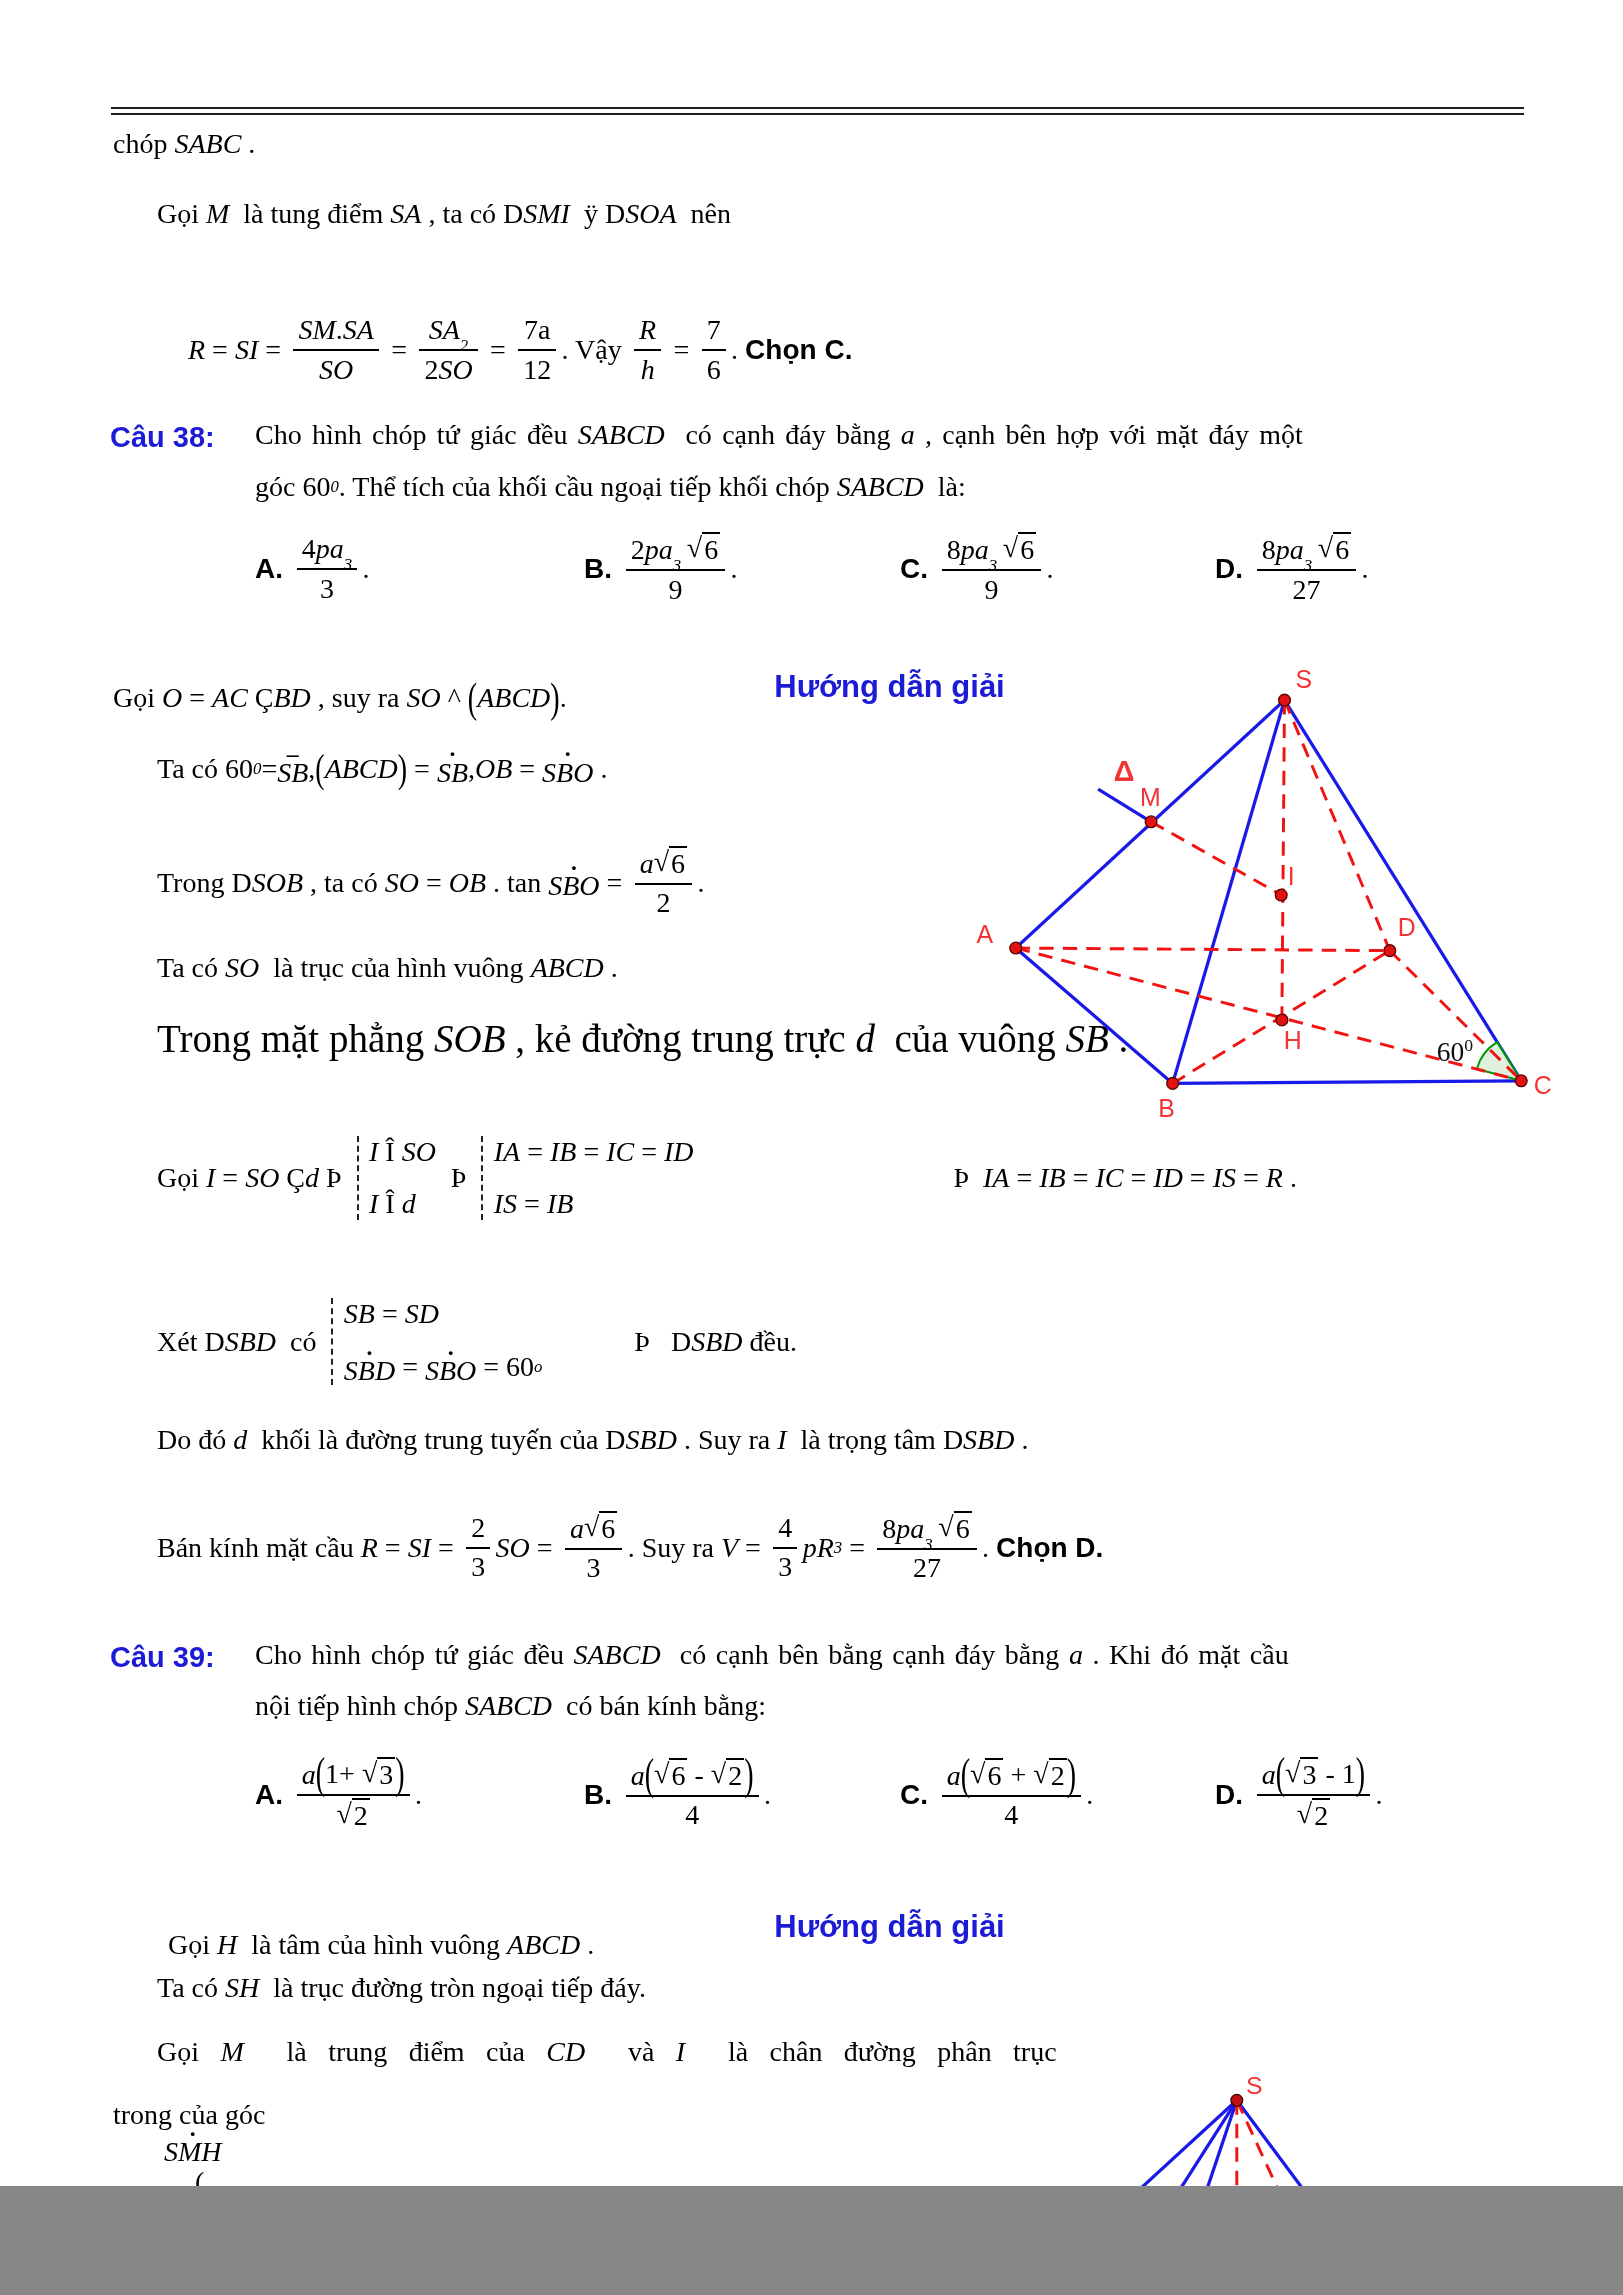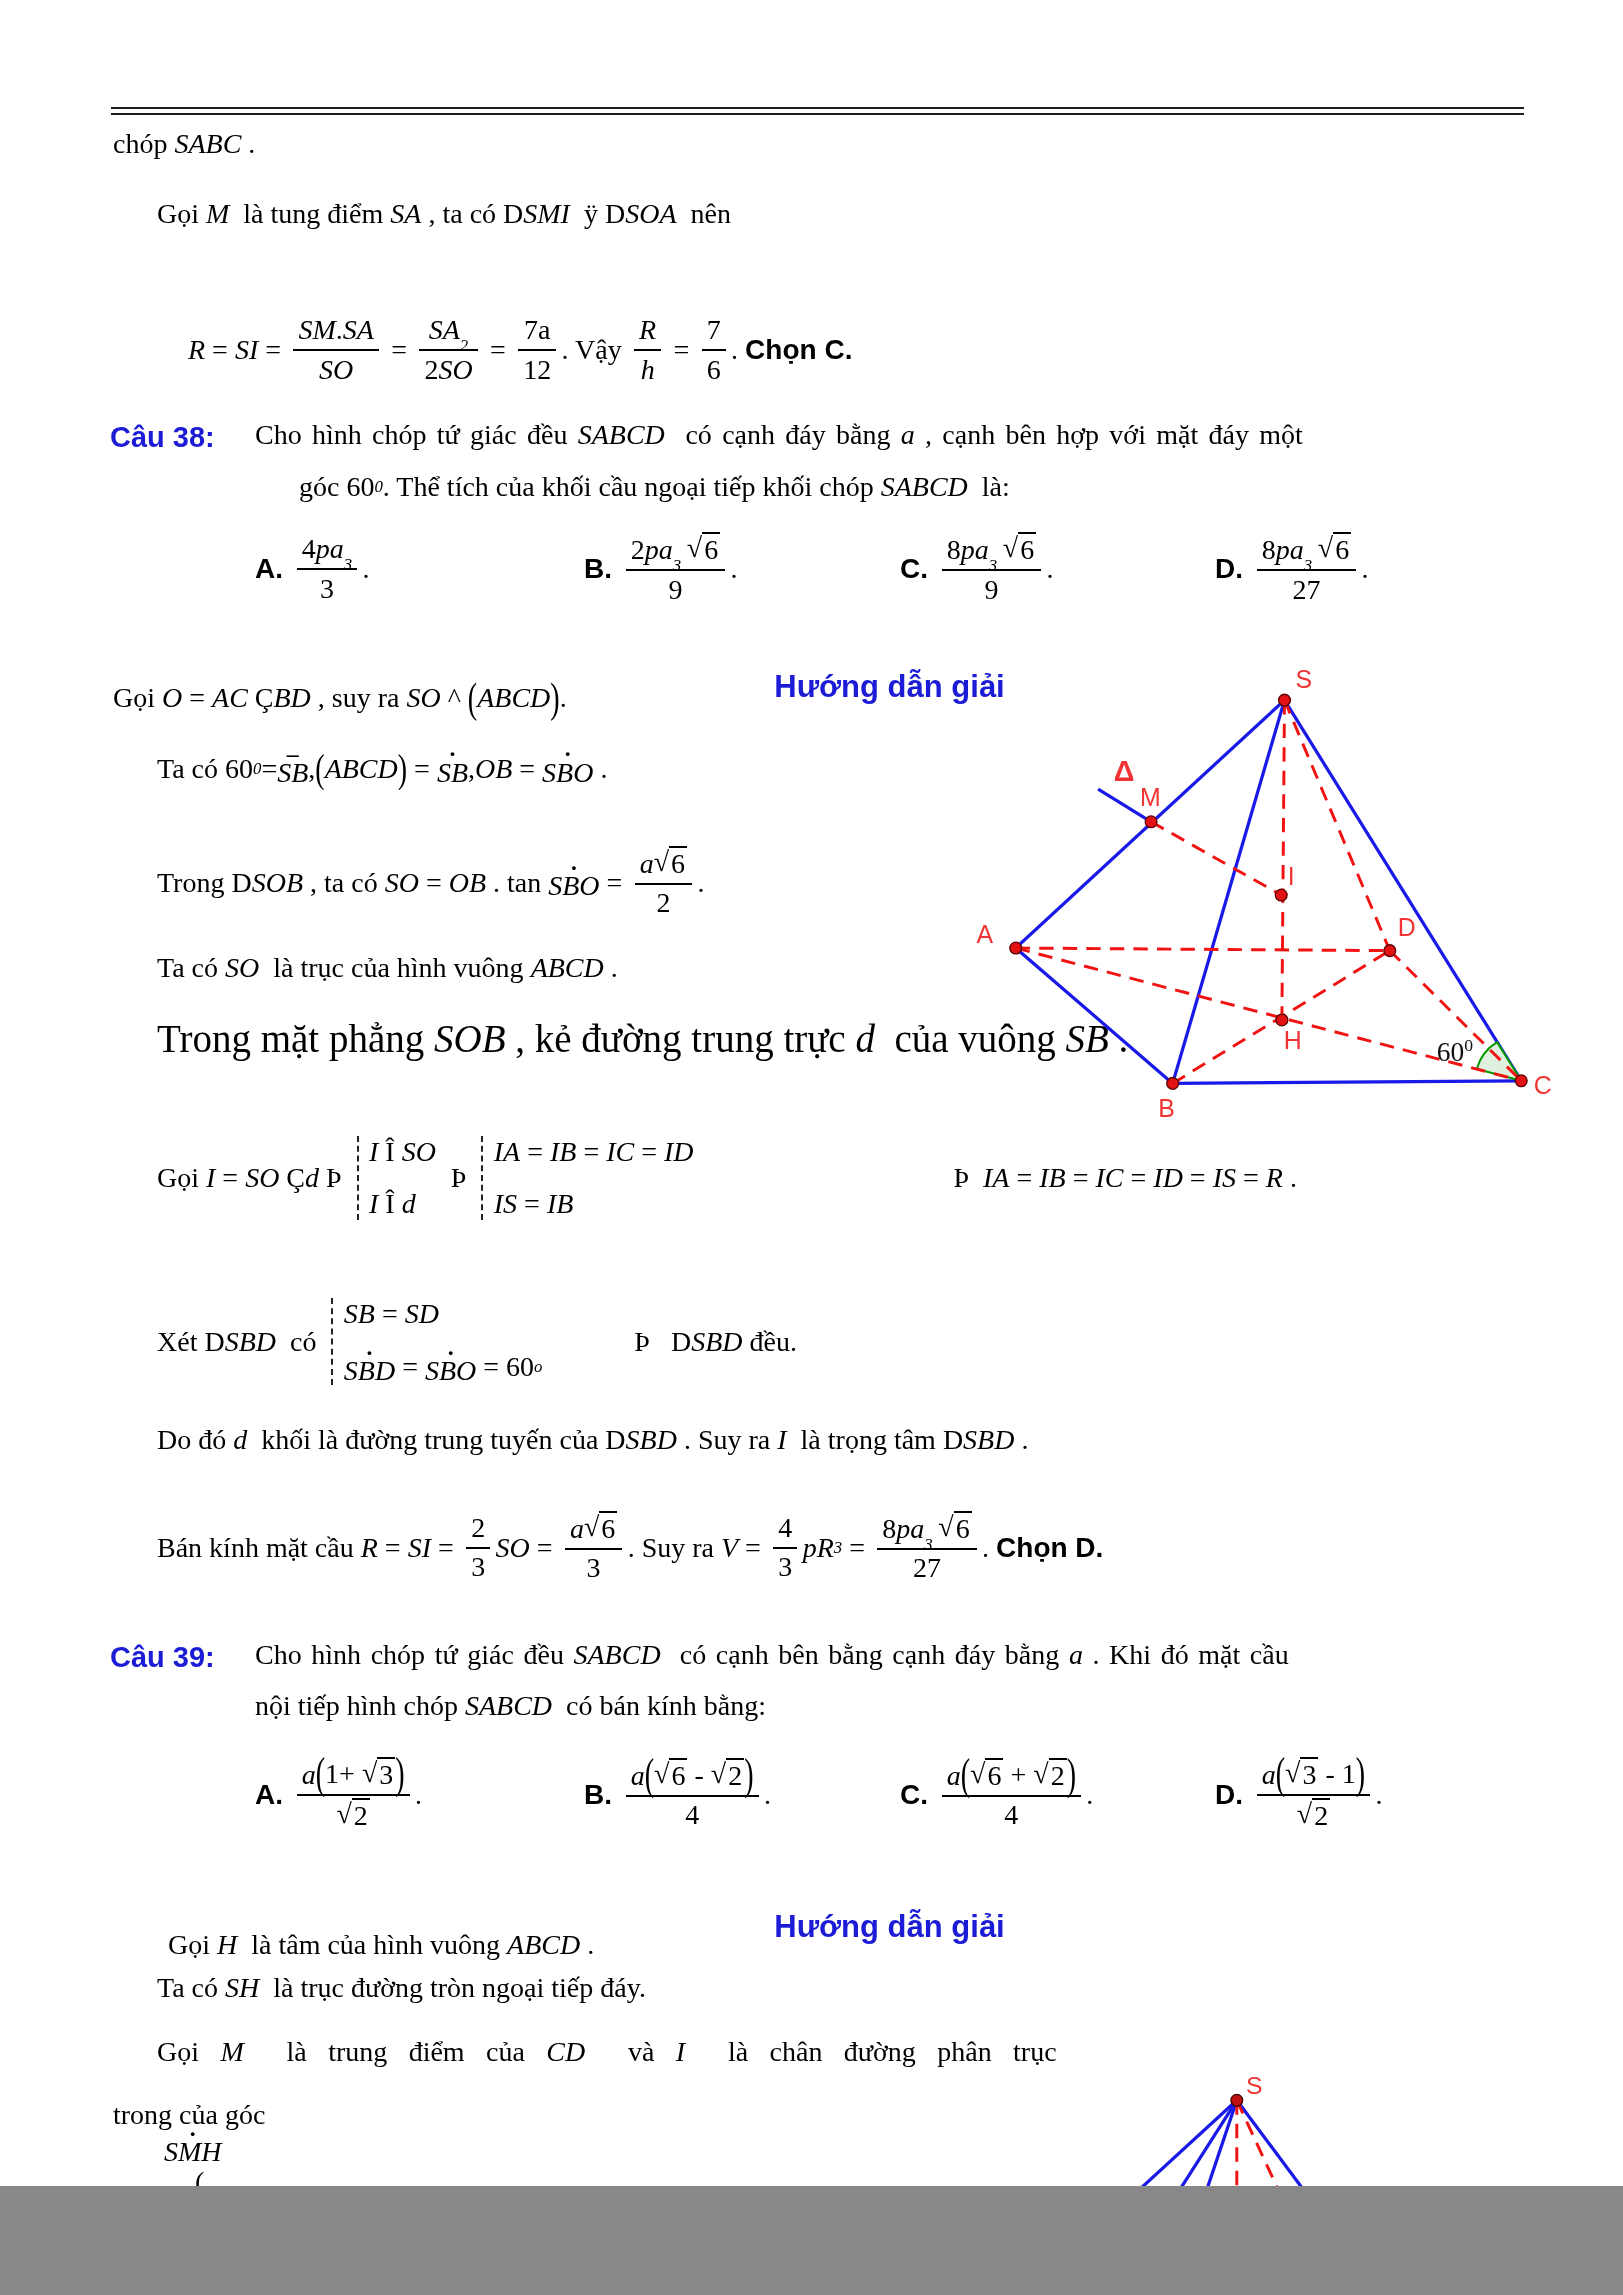--- a/index.html
+++ b/index.html
@@ -40,21 +40,21 @@
 
   <div class="abs rule" style="left:111px;top:107px;width:1413px;"></div>
 
   <div class="abs row" style="left:113px;top:128px;"><span class="tr">chóp </span><span class="ti">SABC</span><span class="tr"> .</span></div>
   <div class="abs row" style="left:157px;top:198px;"><span class="tr">Gọi </span><span class="ti">M</span><span class="tr">  là tung điểm </span><span class="ti">SA</span><span class="tr"> , ta có D</span><span class="ti">SMI</span><span class="tr">  ÿ </span><span class="tr">D</span><span class="ti">SOA</span><span class="tr">  nên</span></div>
 
   <div class="abs row" style="left:188px;top:288px;height:124px;"><span class="ti">R</span><span class="tr"> = </span><span class="ti">SI</span><span class="tr"> = </span><div class="frac"><div class="fn"><span class="ti">SM</span><span class="tr">.</span><span class="ti">SA</span></div><div class="fd"><span class="ti">SO</span></div></div><span class="tr"> = </span><div class="frac"><div class="fn"><span class="ti">SA</span><span class="tsup">2</span></div><div class="fd"><span class="tr">2</span><span class="ti">SO</span></div></div><span class="tr"> = </span><div class="frac"><div class="fn"><span class="tr">7a</span></div><div class="fd"><span class="tr">12</span></div></div><span class="tr">. Vậy </span><div class="frac"><div class="fn"><span class="ti">R</span></div><div class="fd"><span class="ti">h</span></div></div><span class="tr"> = </span><div class="frac"><div class="fn"><span class="tr">7</span></div><div class="fd"><span class="tr">6</span></div></div><span class="tr">. </span><span class="tbs">Chọn C.</span></div>
 
   <div class="abs qlabel" style="left:110px;top:421px;">Câu 38:</div>
   <div class="abs row" style="left:255px;top:419px;word-spacing:3.3px;"><span class="tr">Cho hình chóp tứ giác đều </span><span class="ti">SABCD</span><span class="tr">  có cạnh đáy bằng </span><span class="ti">a</span><span class="tr"> , cạnh bên hợp với mặt đáy một</span></div>
-  <div class="abs row" style="left:255px;top:471px;margin-left:44px;"><span class="tr">góc </span><span class="tr">60</span><span class="tsup">0</span><span class="tr">. Thể tích của khối cầu ngoại tiếp khối chóp </span><span class="ti">SABCD</span><span class="tr">  là:</span></div>
+  <div class="abs row" style="left:255px;top:471px;"><span class="tr">góc </span><span class="tr">60</span><span class="tsup">0</span><span class="tr">. Thể tích của khối cầu ngoại tiếp khối chóp </span><span class="ti">SABCD</span><span class="tr">  là:</span></div>
 
   <div class="abs" style="left:0;top:520px;width:1623px;height:98px;">
     <div class="abs row" style="left:255px;top:0;height:98px;"><span class="tbs">A.</span><span class="tsp" style="width: 0.3em;"></span><div class="frac"><div class="fn"><span class="tr">4</span><span class="ti">pa</span><span class="tsup">3</span></div><div class="fd"><span class="tr">3</span></div></div><span class="tr">.</span></div>
     <div class="abs row" style="left:584px;top:0;height:98px;"><span class="tbs">B.</span><span class="tsp" style="width: 0.3em;"></span><div class="frac"><div class="fn"><span class="tr">2</span><span class="ti">pa</span><span class="tsup">3</span><span class="tsp" style="width: 0.2em;"></span><span class="sq">
               <span class="rad">√</span>
               <span class="u">6</span>
             </span></div><div class="fd"><span class="tr">9</span></div></div><span class="tr">.</span></div>
     <div class="abs row" style="left:900px;top:0;height:98px;"><span class="tbs">C.</span><span class="tsp" style="width: 0.3em;"></span><div class="frac"><div class="fn"><span class="tr">8</span><span class="ti">pa</span><span class="tsup">3</span><span class="tsp" style="width: 0.2em;"></span><span class="sq">
               <span class="rad">√</span>
               <span class="u">6</span>

